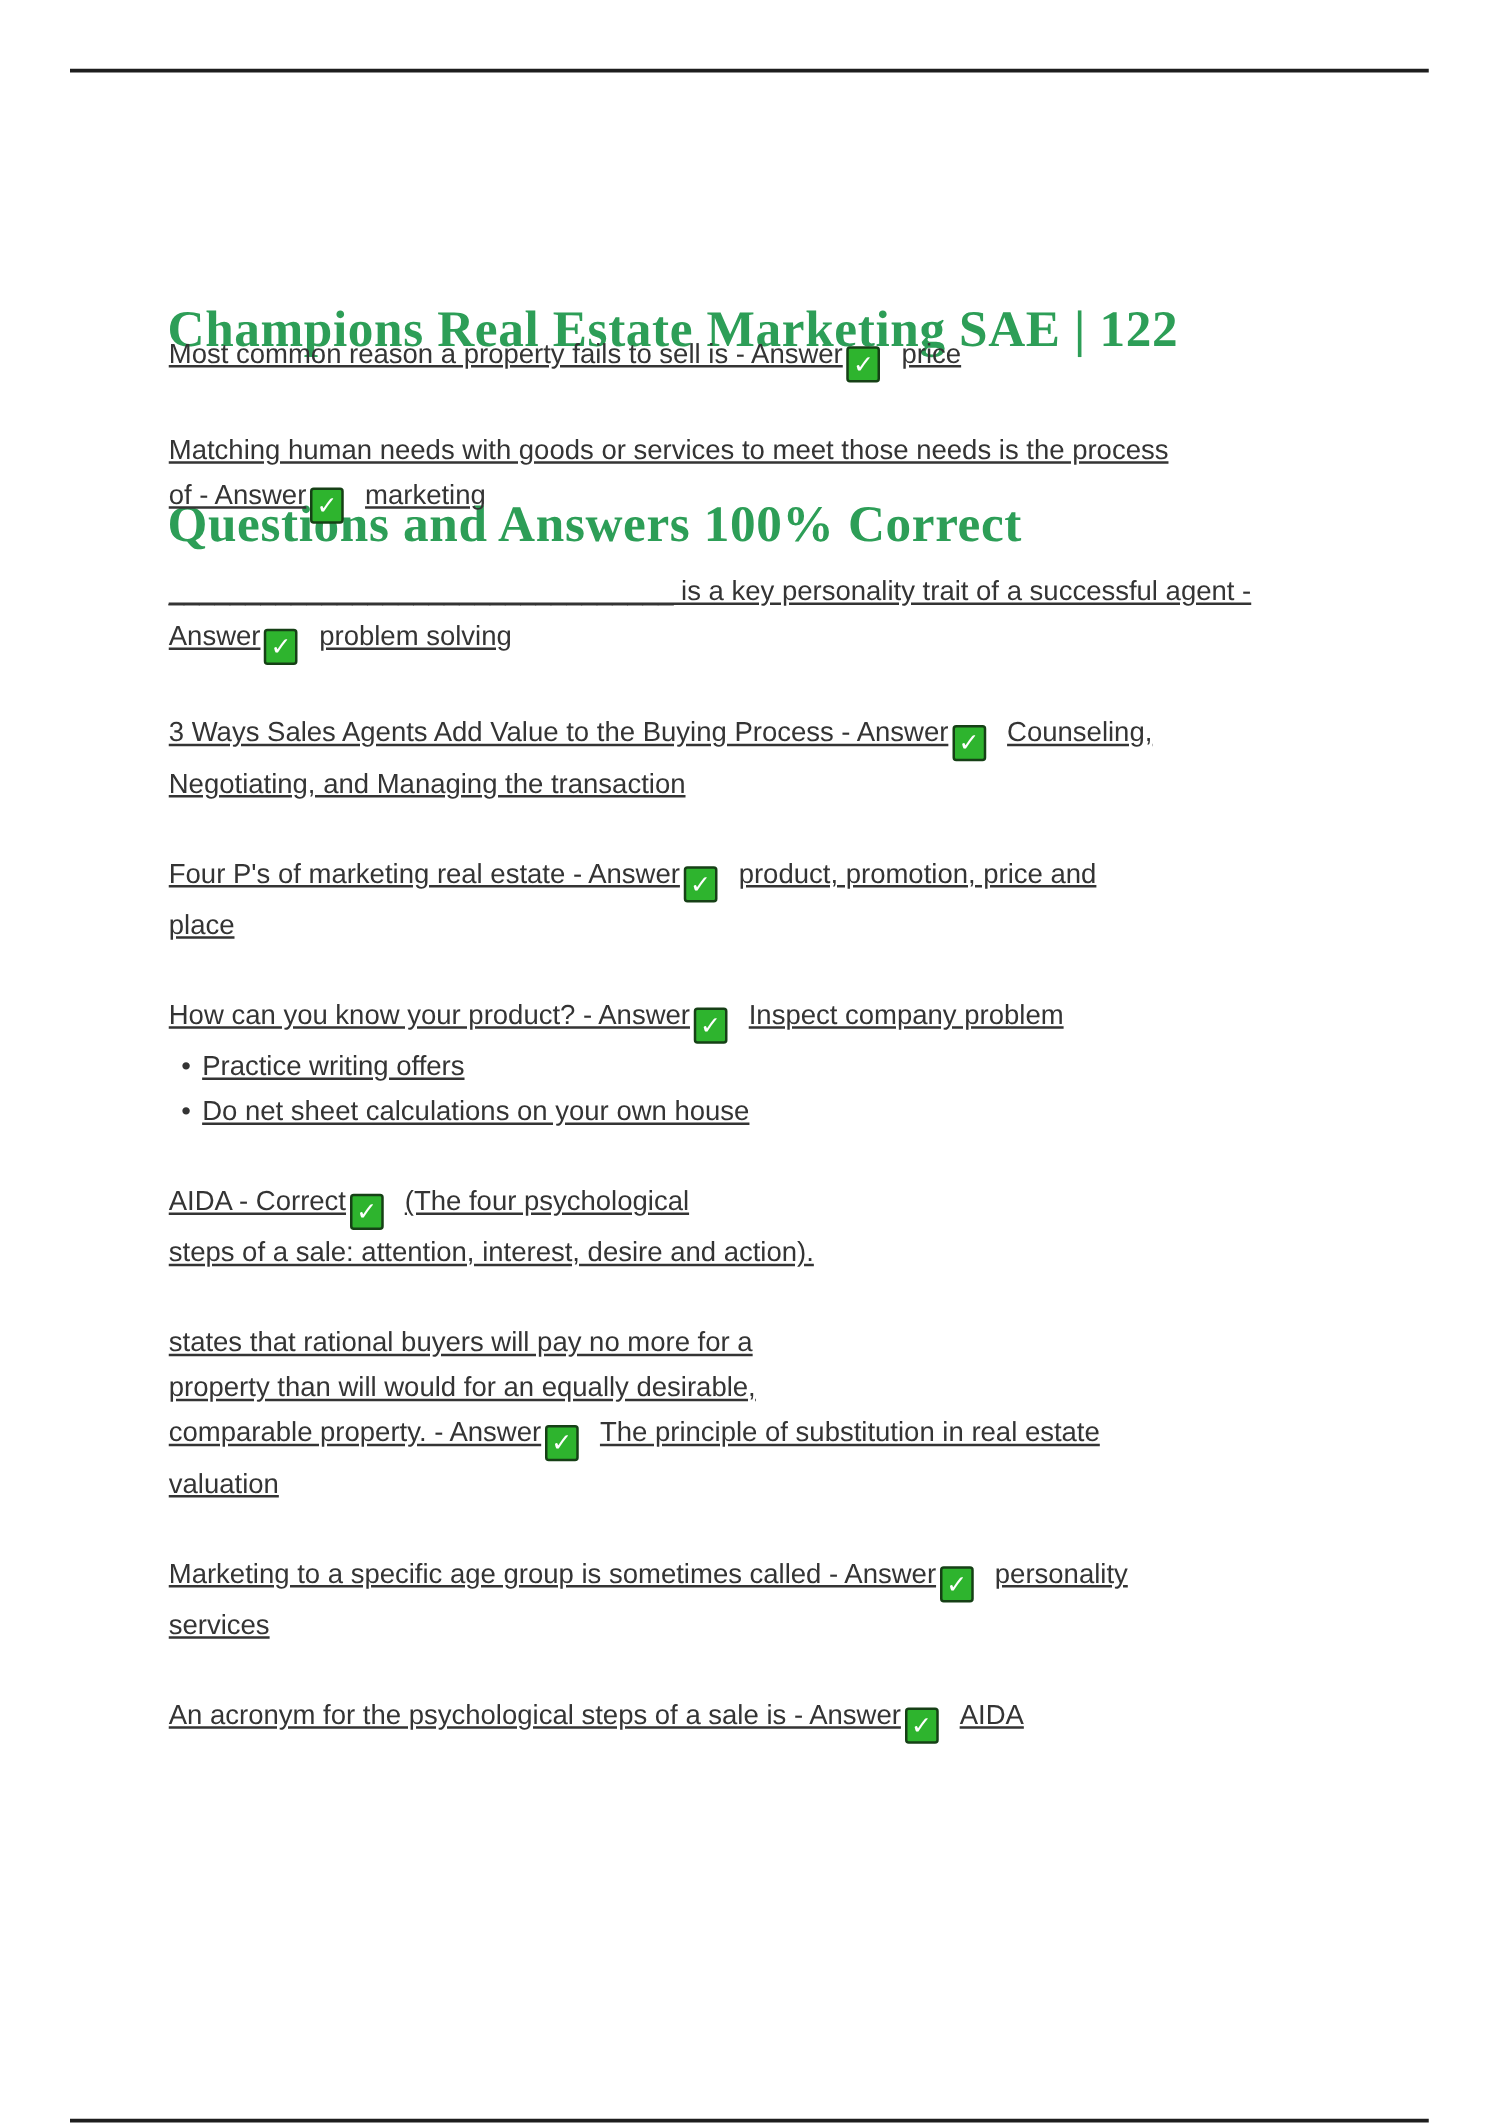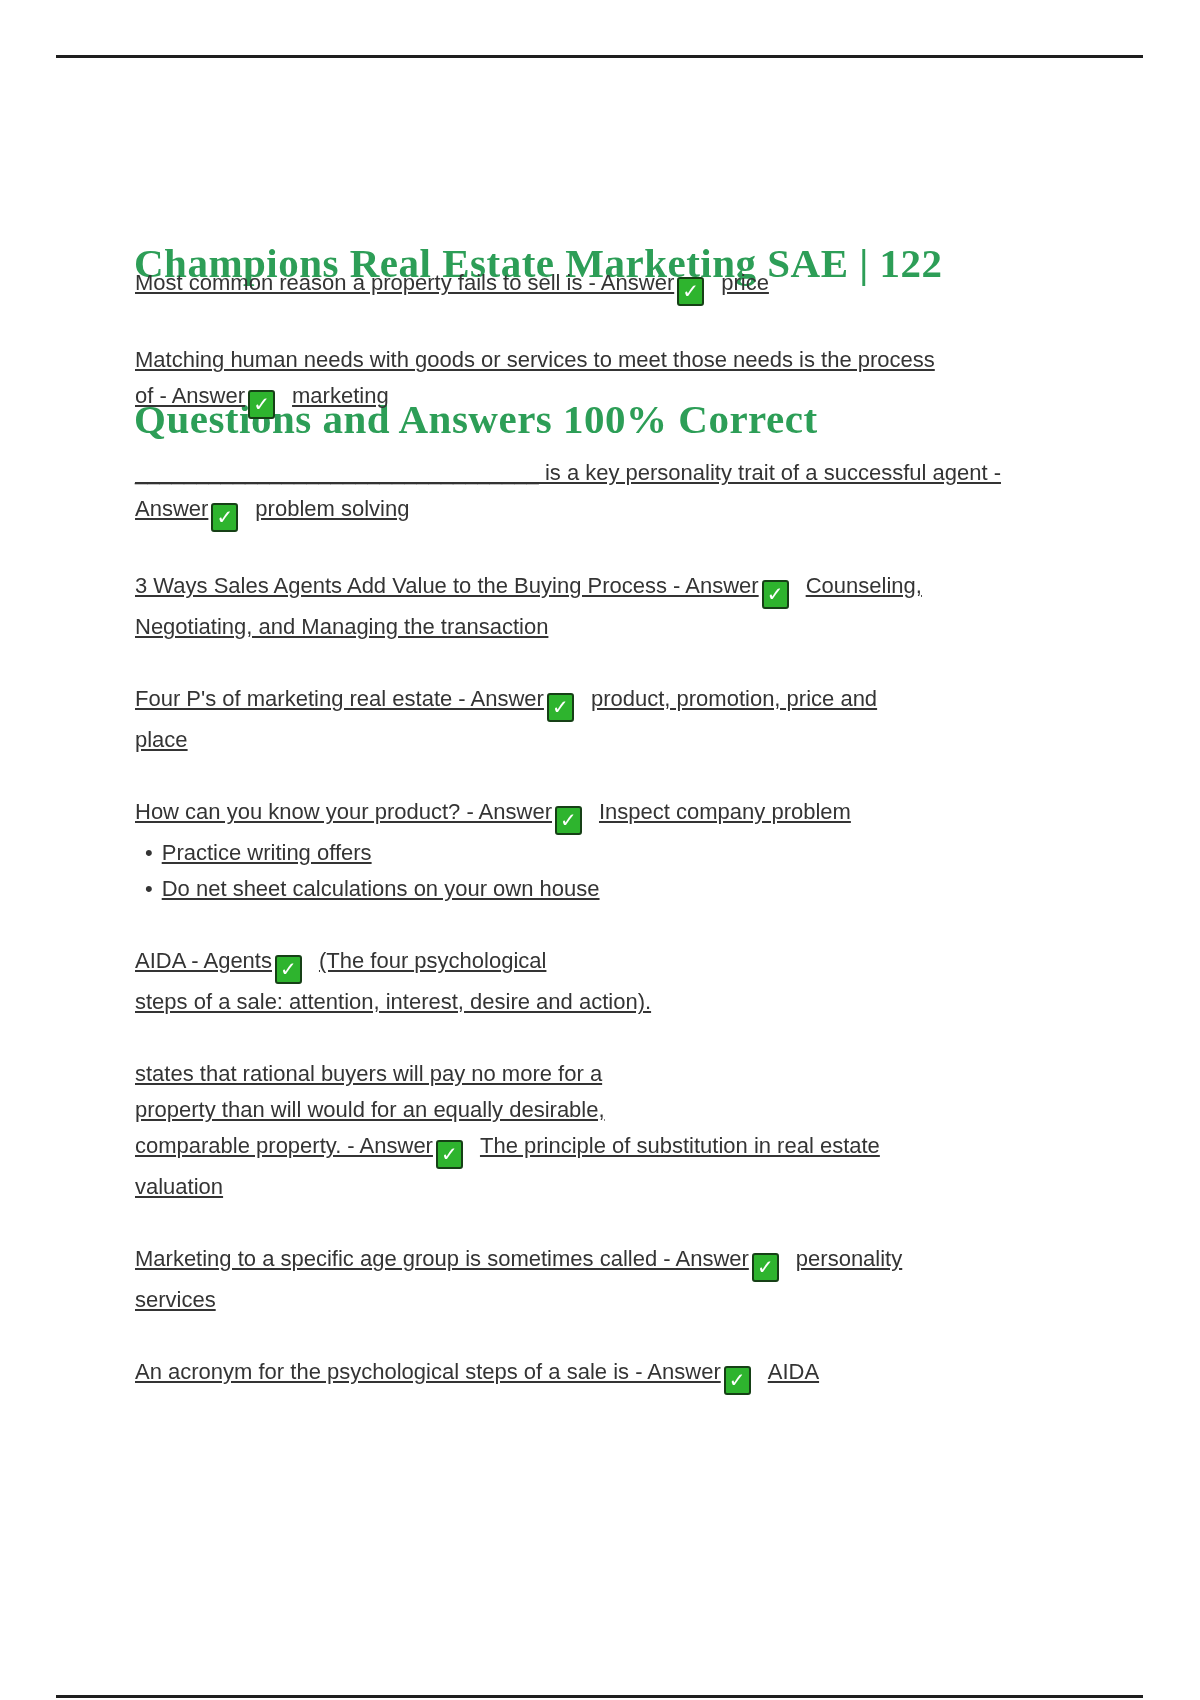--- a/index.html
+++ b/index.html
@@ -92,21 +92,21 @@
     <div class="para">
       <div class="line"><span>Four P's of marketing real estate - Answer</span><span class="checkbox"><span class="mark">✓</span></span><span>product, promotion, price and</span></div>
       <div class="line"><span>place</span></div>
     </div>
     <div class="para">
       <div class="line"><span>How can you know your product? - Answer</span><span class="checkbox"><span class="mark">✓</span></span><span>Inspect company problem</span></div>
       <div class="line"><span class="bullet">•</span><span>Practice writing offers</span></div>
       <div class="line"><span class="bullet">•</span><span>Do net sheet calculations on your own house</span></div>
     </div>
     <div class="para">
-      <div class="line"><span>AIDA - Agents</span><span class="checkbox"><span class="mark">✓</span></span><span>(The four psychological</span></div>
+      <div class="line"><span>AIDA - Correct</span><span class="checkbox"><span class="mark">✓</span></span><span>(The four psychological</span></div>
       <div class="line"><span>steps of a sale: attention, interest, desire and action).</span></div>
     </div>
     <div class="para">
       <div class="line"><span>states that rational buyers will pay no more for a</span></div>
       <div class="line"><span>property than will would for an equally desirable,</span></div>
       <div class="line"><span>comparable property. - Answer</span><span class="checkbox"><span class="mark">✓</span></span><span>The principle of substitution in real estate</span></div>
       <div class="line"><span>valuation</span></div>
     </div>
     <div class="para">
       <div class="line"><span>Marketing to a specific age group is sometimes called - Answer</span><span class="checkbox"><span class="mark">✓</span></span><span>personality</span></div>

